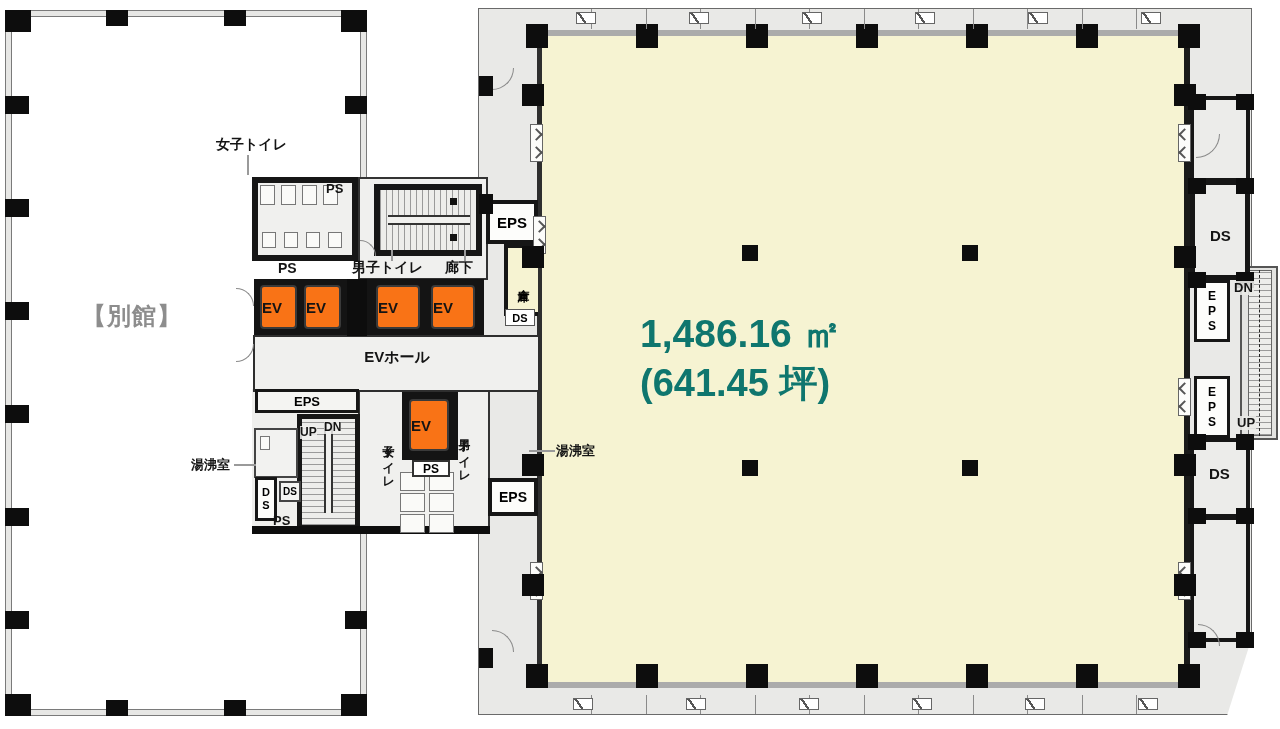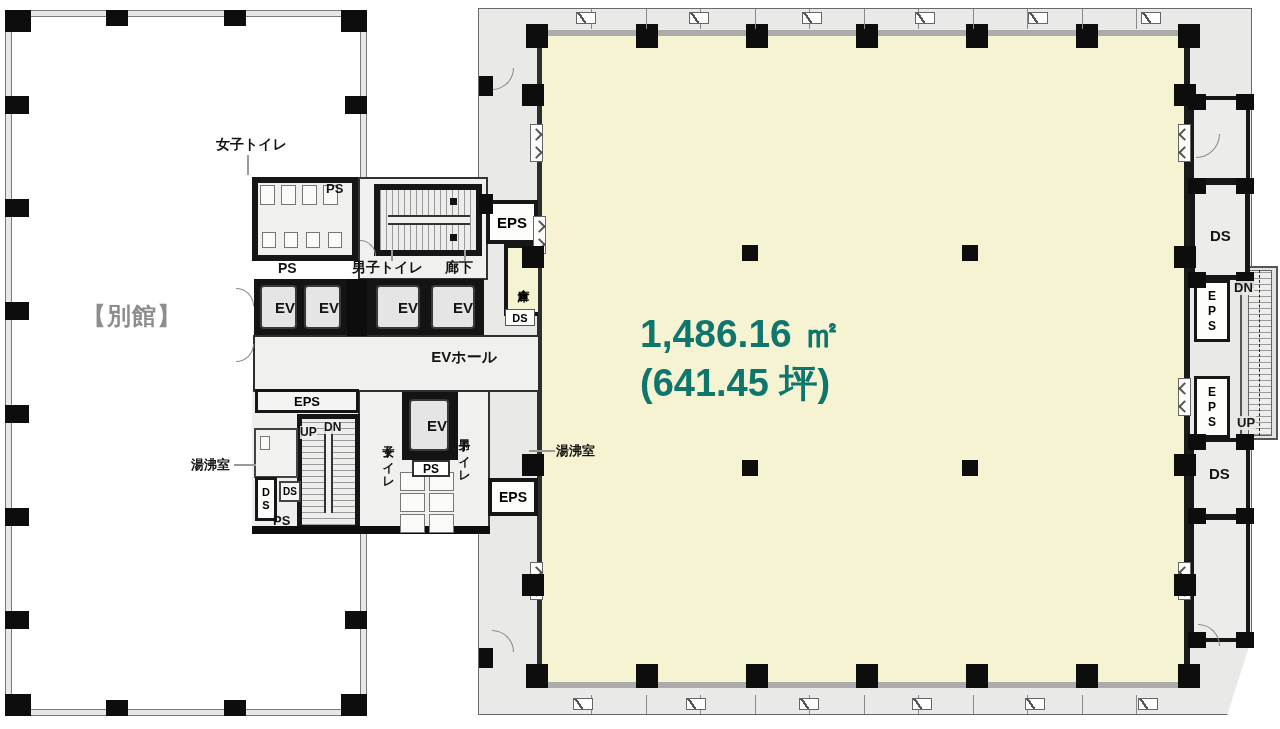--- a/index.html
+++ b/index.html
@@ -24,22 +24,22 @@
   .arc { position:absolute; border:1.5px solid #8a8a8a; box-sizing:border-box; background:transparent; }
   .arc-tr { border-bottom:none; border-left:none;  border-radius:0 100% 0 0; }
   .arc-br { border-top:none;    border-left:none;  border-radius:0 0 100% 0; }
   .ddoor { position:absolute; width:13px; height:38px; background:#fcfcfa; border:1px solid #666; box-sizing:border-box;
            display:flex; flex-direction:column; justify-content:space-around; align-items:center; }
   .ddoor i { width:7px; height:7px; border-top:2px solid #555; border-right:2px solid #555; display:block; }
   .ddoor.dr i { transform:rotate(45deg); }
   .ddoor.dl i { transform:rotate(-135deg); }
   .ln  { position:absolute; background:#9a9a9a; }
   .dot { position:absolute; background:#111; }
-  .evcar { position:absolute; box-sizing:border-box; background:#e5e5e5; border:2px solid #3a3a3a; border-radius:4px;
-           display:flex; align-items:center; justify-content:flex-end; font-weight:bold; font-size:15px; color:#141414;padding-left:20px; }
+  .evcar { position:absolute; box-sizing:border-box; background:#f97316; border:2px solid #3a3a3a; border-radius:4px;
+           display:flex; align-items:center; justify-content:flex-start; font-weight:bold; font-size:15px; color:#141414; }
 </style>
 </head>
 <body>
 
 <div class="plan" id="plan">
 
   <div class="abs" style="left:5px;top:10px;width:362px;height:706px;background:#e7e7e5;border:1px solid #7a7a7a;"></div>
   <div class="abs" style="left:11px;top:16px;width:350px;height:694px;background:#fff;border:1px solid #7a7a7a;"></div>
   <div class="lbl" style="left:82px;top:303px;font-size:24px;color:#8d8d8d;letter-spacing:1px;">【別館】</div>
 
@@ -116,21 +116,21 @@
   <div class="abs" style="left:367px;top:279px;width:117px;height:57px;background:#141414;">
     <div class="evcar" style="left:9px;top:6px;width:44px;height:44px;">
       <span>EV</span>
       </div>
     <div class="evcar" style="left:64px;top:6px;width:44px;height:44px;">
       <span>EV</span>
       </div>
   </div>
 
   <div class="abs" style="left:253px;top:335px;width:287px;height:57px;background:#f0f0ee;border:2px solid #2e2e2e;"></div>
-  <div class="lbl" style="left:297px;top:349px;width:200px;text-align:right;font-size:15px;">EVホール</div>
+  <div class="lbl" style="left:297px;top:349px;width:200px;text-align:center;font-size:15px;">EVホール</div>
 
   <div class="room cen" style="left:255px;top:389px;width:104px;height:24px;border-width:3px;background:#f4f4f2;">
     <span style="font-size:13px;font-weight:bold;">EPS</span>
   </div>
   <div class="abs hatchH" style="left:297px;top:414px;width:63px;height:116px;border:5px solid #161616;">
     <div class="abs" style="left:22px;top:4px;width:9px;height:90px;background:#f0f0ee;border-left:2px solid #333;border-right:2px solid #333;"></div>
   </div>
   <div class="lbl" style="left:300px;top:426px;font-size:12px;background:rgba(240,240,238,.85);z-index:5;">UP</div>
   <div class="lbl" style="left:324px;top:421px;font-size:12px;background:rgba(240,240,238,.85);z-index:5;">DN</div>
 

